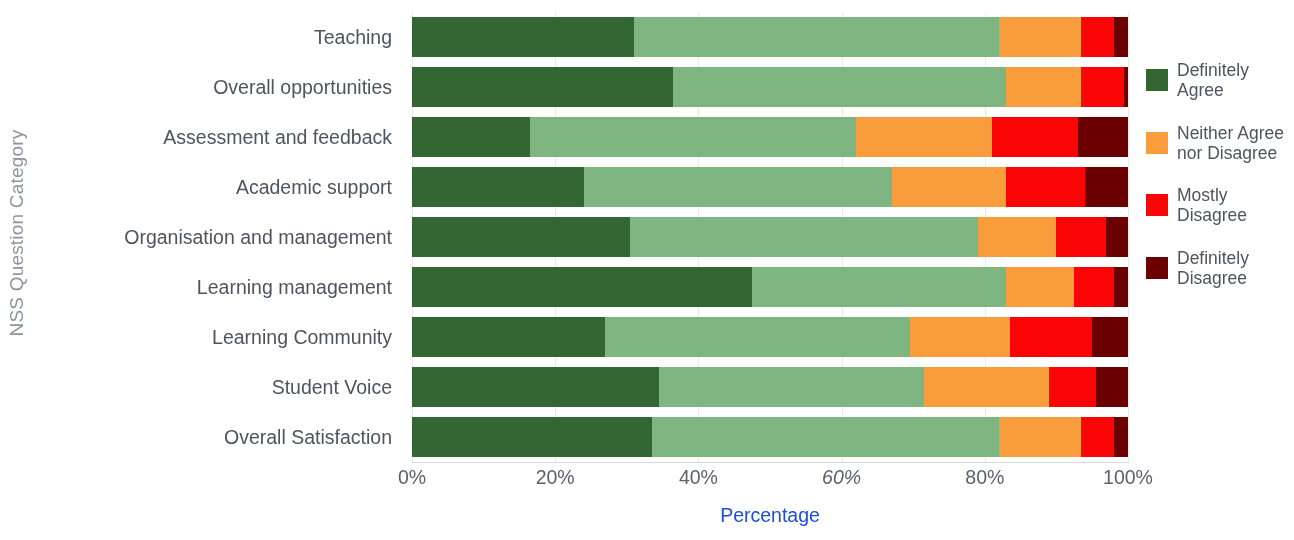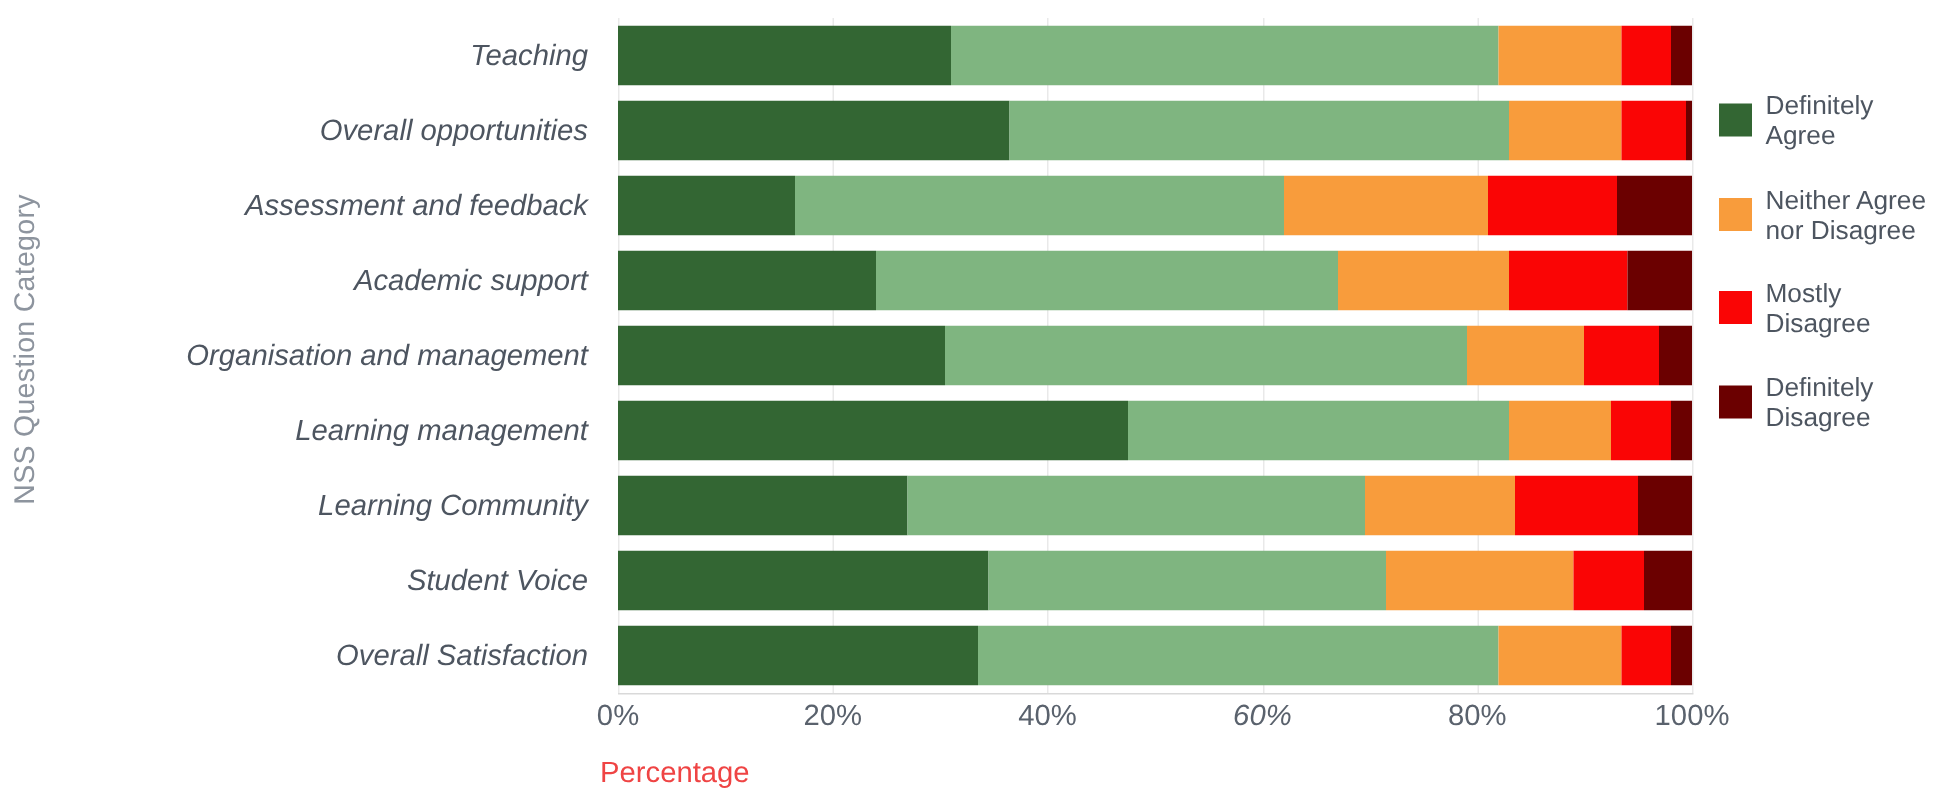--- a/index.html
+++ b/index.html
@@ -48,21 +48,20 @@
   }
   .cat-label {
     flex: 1 1 0;
     display: flex;
     align-items: center;
     justify-content: flex-end;
     padding-right: 12px;
     font-size: 19.5px;
     color: #4d5560;
     white-space: nowrap;
-    font-style: italic;
   }
 
   
   #plot {
     position: absolute;
     left: 412px;
     top: 12px;
     width: 716px;
     height: 450px;
   }
@@ -118,25 +117,26 @@
   .x-tick {
     position: absolute;
     top: 0;
     transform: translateX(-50%);
     font-size: 19.5px;
     color: #5a626d;
     white-space: nowrap;
   }
   #x-axis-title {
     position: absolute;
-    left: 400px;
+    left: 412px;
     top: 504px;
     width: 716px;
+    text-align: center;
     font-size: 19.5px;
-    color: #ef4444;
+    color: #1d4ed8;
   }
 
   
   #legend {
     position: absolute;
     left: 1146px;
     top: 60px;
     width: 148px;
   }
   .legend-item {

